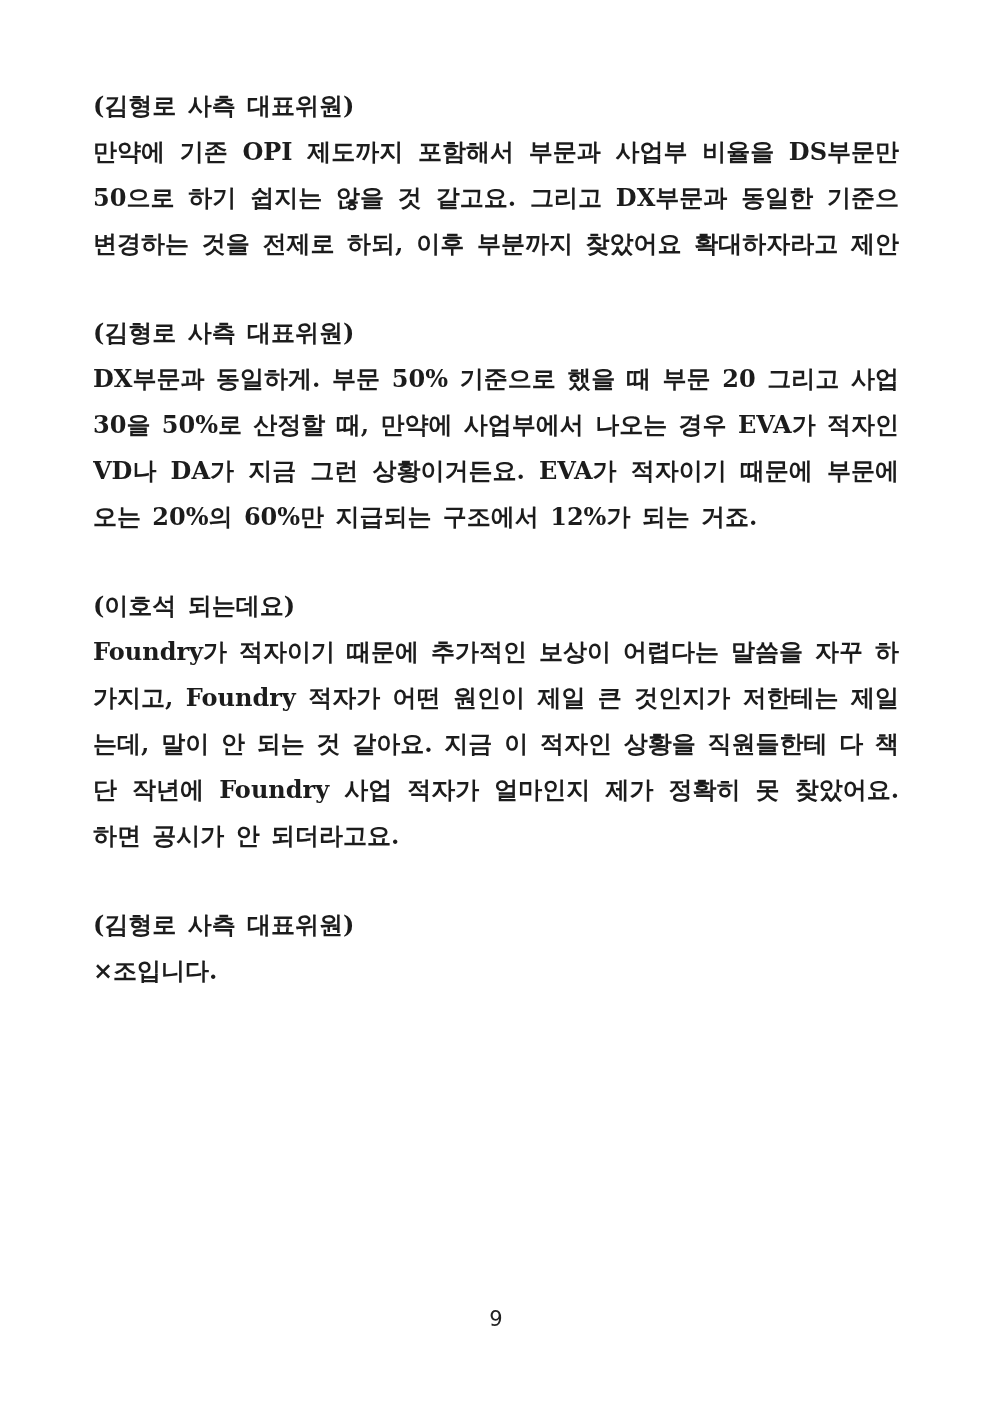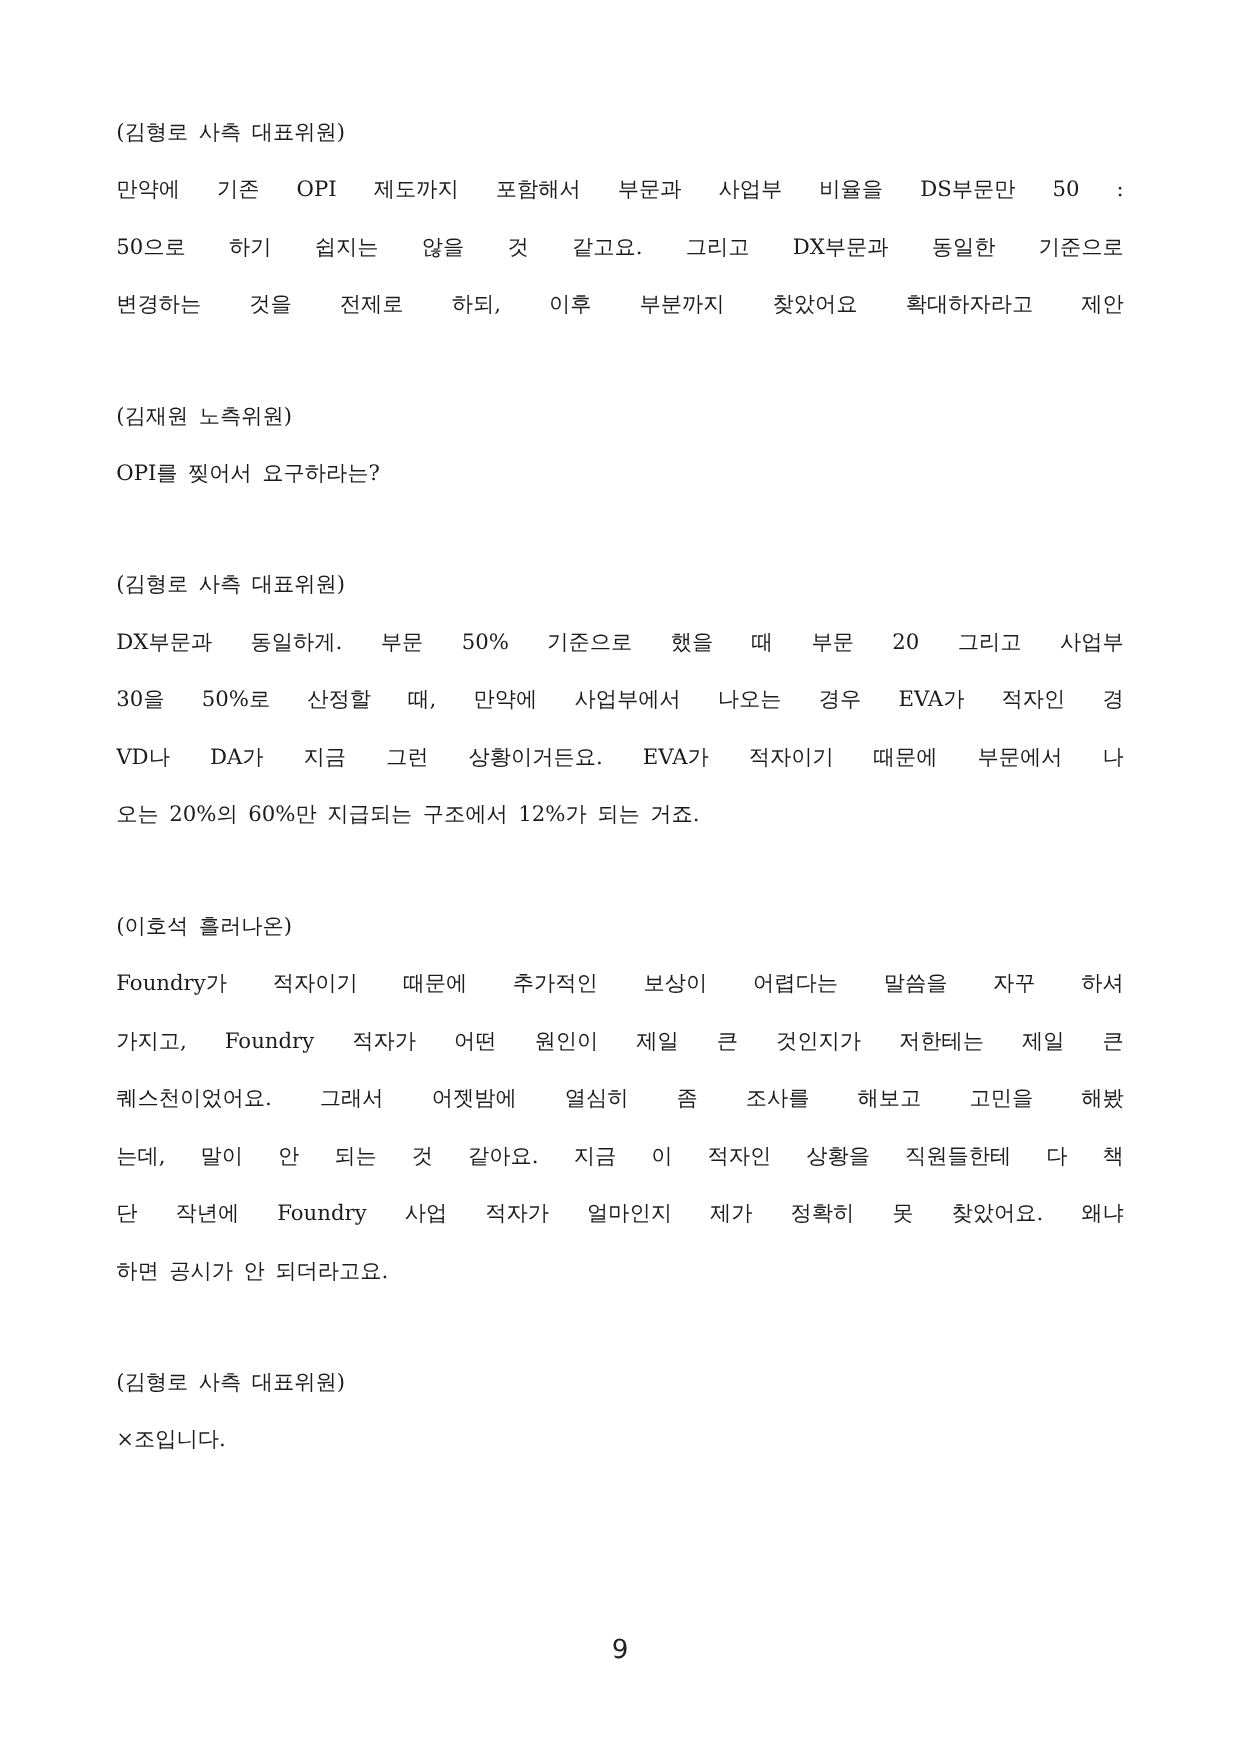--- a/index.html
+++ b/index.html
@@ -15,22 +15,23 @@
     box-sizing: border-box;
     overflow: hidden;
     font-family: "DejaVu Serif", "Liberation Serif", serif;
     color: #1c1c1c;
   }
   .content {
     position: absolute;
     top: 83px;
     left: 93px;
     width: 806px;
-    font-size: 17px;
+    font-size: 24px;
     line-height: 46px;
+    font-weight: bold;
   }
   .paragraph {
     margin: 0 0 43px 0;
   }
   .line {
     word-spacing: 3px;
     white-space: nowrap;
     max-height: 46px;
     overflow: hidden;
   }
@@ -56,35 +57,30 @@
 
 <div class="page">
   <div class="content" id="content">
       <div class="paragraph">
         <div class="line speaker">(김형로 사측 대표위원)</div>
         <div class="line justified">만약에 기존 OPI 제도까지 포함해서 부문과 사업부 비율을 DS부문만 50 :</div>
         <div class="line justified">50으로 하기 쉽지는 않을 것 같고요. 그리고 DX부문과 동일한 기준으로</div>
         <div class="line justified">변경하는 것을 전제로 하되, 이후 부분까지 찾았어요 확대하자라고 제안</div>
       </div>
       <div class="paragraph">
-        <div class="line speaker">(김재원 노측위원)</div>
-        <div class="line">OPI를 찢어서 요구하라는?</div>
-      </div>
-      <div class="paragraph">
         <div class="line speaker">(김형로 사측 대표위원)</div>
         <div class="line justified">DX부문과 동일하게. 부문 50% 기준으로 했을 때 부문 20 그리고 사업부</div>
         <div class="line justified">30을 50%로 산정할 때, 만약에 사업부에서 나오는 경우 EVA가 적자인 경</div>
         <div class="line justified">VD나 DA가 지금 그런 상황이거든요. EVA가 적자이기 때문에 부문에서 나</div>
         <div class="line">오는 20%의 60%만 지급되는 구조에서 12%가 되는 거죠.</div>
       </div>
       <div class="paragraph">
-        <div class="line speaker">(이호석 흘러나온)</div>
+        <div class="line speaker">(이호석 되는데요)</div>
         <div class="line justified">Foundry가 적자이기 때문에 추가적인 보상이 어렵다는 말씀을 자꾸 하셔</div>
         <div class="line justified">가지고, Foundry 적자가 어떤 원인이 제일 큰 것인지가 저한테는 제일 큰</div>
-        <div class="line justified">퀘스천이었어요. 그래서 어젯밤에 열심히 좀 조사를 해보고 고민을 해봤</div>
         <div class="line justified">는데, 말이 안 되는 것 같아요. 지금 이 적자인 상황을 직원들한테 다 책</div>
         <div class="line justified">단 작년에 Foundry 사업 적자가 얼마인지 제가 정확히 못 찾았어요. 왜냐</div>
         <div class="line">하면 공시가 안 되더라고요.</div>
       </div>
       <div class="paragraph">
         <div class="line speaker">(김형로 사측 대표위원)</div>
         <div class="line">×조입니다.</div>
       </div>
     </div>
   <div class="page-number">9</div>

